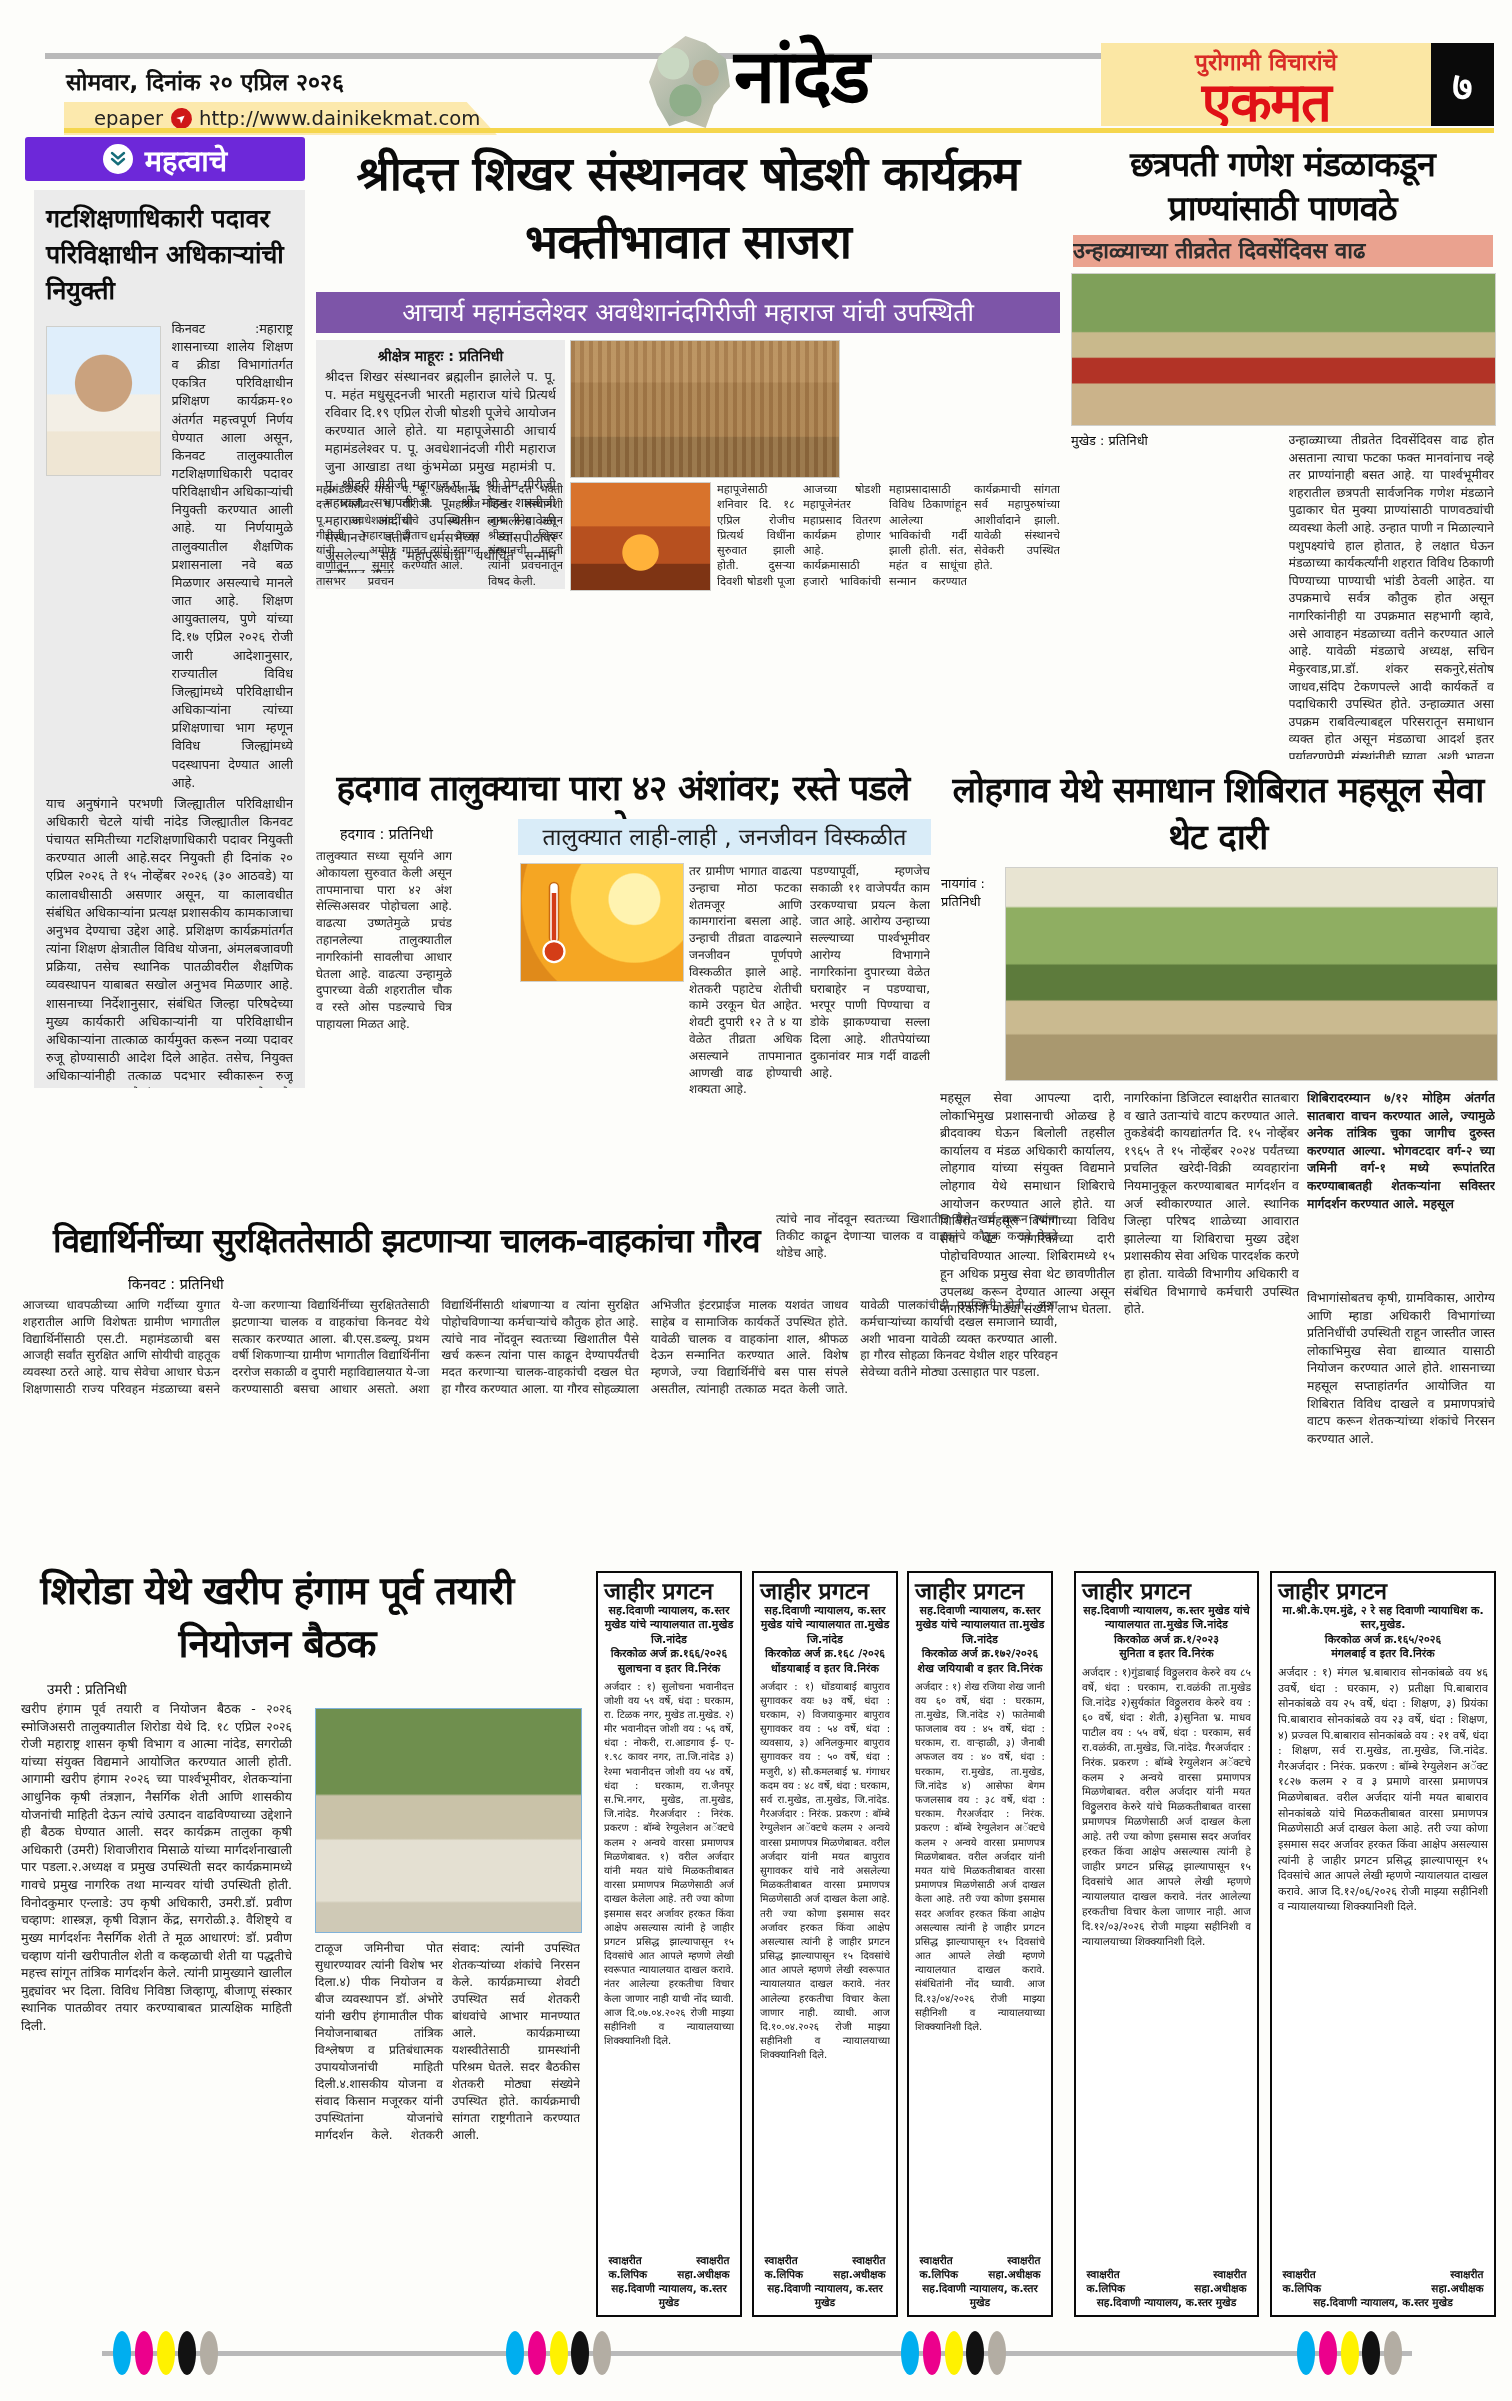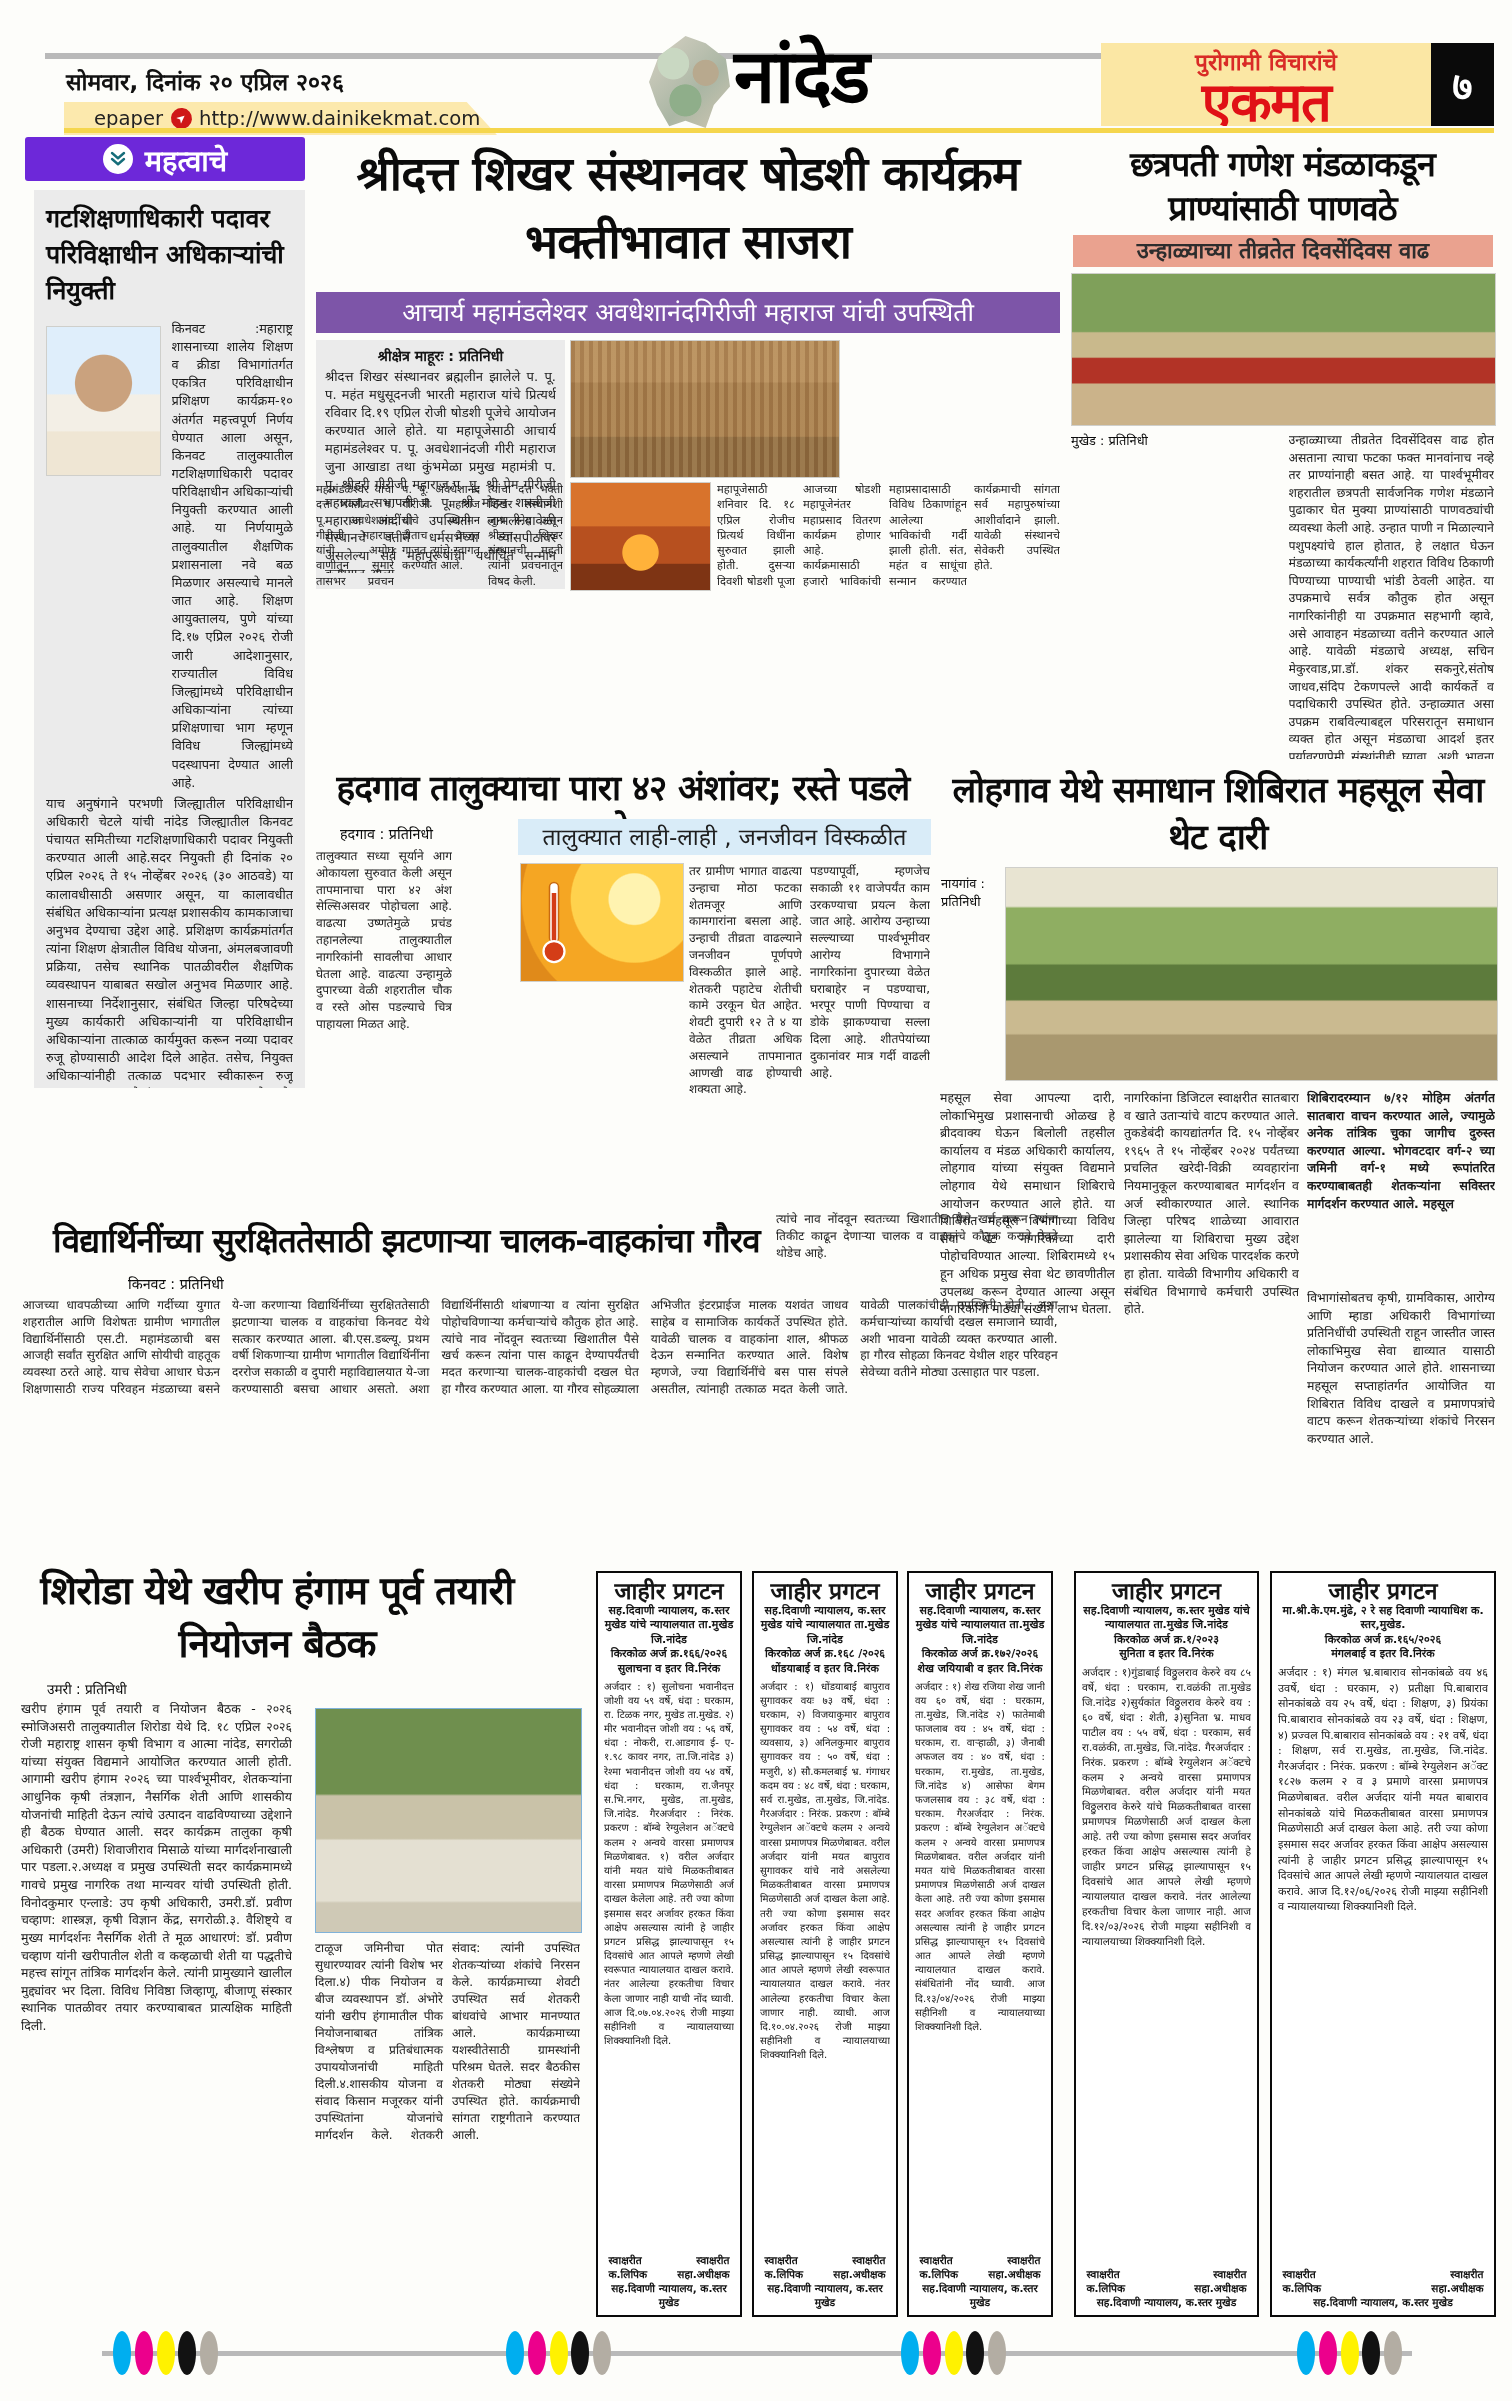--- a/index.html
+++ b/index.html
@@ -6,21 +6,21 @@
   .page{position:relative;width:1512px;height:2401px;background:#fdfdfa;
         font-family:"DejaVu Sans","Liberation Sans",sans-serif;color:#151515;overflow:hidden;}
   .abs{position:absolute;}
   .hl{font-weight:900;color:#0b0b0b;text-align:center;letter-spacing:-0.8px;}
   .bt{text-align:justify;color:#1c1c1c;overflow:hidden;}
   .byl{font-weight:normal;color:#0b0b0b;}
   .strip{color:#fff;font-weight:normal;text-align:center;overflow:hidden;}
   .card{background:#ebebeb;overflow:hidden;}
   .photo{overflow:hidden;border:0.8px solid #cfcfcb;}
   .noticebox{position:absolute;border:2.3px solid #0a0a0a;background:#fff;box-sizing:border-box;padding:4.5px 6px;overflow:hidden;}
-  .ntitle{font-size:23px;font-weight:900;text-align:center;line-height:1.15;}
+  .ntitle{font-size:23px;font-weight:900;text-align:left;line-height:1.15;}
   .ncourt{font-size:11px;font-weight:bold;text-align:center;line-height:1.3;}
   .ncase{font-size:11px;font-weight:bold;text-align:center;line-height:1.35;}
   .nbody{font-size:10px;line-height:1.42;text-align:justify;overflow:hidden;}
   .nsig{position:absolute;left:6px;right:6px;bottom:6px;font-size:10.5px;font-weight:bold;text-align:center;}
   .nsigrow{display:flex;justify-content:space-between;padding:0 4.5px;align-items:flex-end;}
   .dotgroup{display:flex;gap:3.8px;}
   .dot{width:18px;height:44px;border-radius:50%;}
   .minicols2{column-count:2;column-gap:9px;}
 </style>
 </head>
@@ -99,21 +99,21 @@
   <div class="abs bt" style="left:316px;top:482px;width:78px;height:107px;font-size:11.3px;line-height:1.35;">महामंडळेश्वर यांचा दत्त भक्तीवर प. पू. अवधेशानंद गीरीजी महाराज यांनी अमोघ वाणीतून सुमारे तासभर प्रवचन केले.</div>
   <div class="abs bt" style="left:402px;top:482px;width:78px;height:107px;font-size:11.3px;line-height:1.35;">प. पू. अवधेशानंद गीरीजी महाराज यांचे आगमन होताच वाजत गाजत त्यांचे स्वागत करण्यात आले.</div>
   <div class="abs bt" style="left:488px;top:482px;width:75px;height:107px;font-size:11.3px;line-height:1.35;">त्यांचा दत्त भक्ती शिखर संस्थानशी जुना स्नेह असून श्रीदत्त शिखर संस्थानची महती त्यांनी प्रवचनातून विषद केली.</div>
   <div class="abs bt" style="left:717px;top:482px;width:78px;height:107px;font-size:11.3px;line-height:1.35;">महापूजेसाठी शनिवार दि. १८ एप्रिल रोजीच प्रित्यर्थ विधींना सुरुवात झाली होती. दुसऱ्या दिवशी षोडशी पूजा पार पडली.</div>
   <div class="abs bt" style="left:803px;top:482px;width:78px;height:107px;font-size:11.3px;line-height:1.35;">आजच्या षोडशी महापूजेनंतर महाप्रसाद वितरण कार्यक्रम होणार आहे. कार्यक्रमासाठी हजारो भाविकांची उपस्थिती होती.</div>
   <div class="abs bt" style="left:889px;top:482px;width:78px;height:107px;font-size:11.3px;line-height:1.35;">महाप्रसादासाठी विविध ठिकाणांहून आलेल्या भाविकांची गर्दी झाली होती. संत, महंत व साधूंचा सन्मान करण्यात आला.</div>
   <div class="abs bt" style="left:974px;top:482px;width:86px;height:107px;font-size:11.3px;line-height:1.35;">कार्यक्रमाची सांगता सर्व महापुरुषांच्या आशीर्वादाने झाली. यावेळी संस्थानचे सेवेकरी उपस्थित होते.</div>
 
   <div class="abs hl" style="left:1068px;top:142px;width:429px;font-size:34px;line-height:1.3;">छत्रपती गणेश मंडळाकडून प्राण्यांसाठी पाणवठे</div>
 
-  <div class="abs" style="left:1073px;top:235px;width:420px;height:32px;background:#eaa28f;color:#2d2d2d;font-weight:bold;font-size:22px;text-align:center;line-height:32px;overflow:hidden;">उन्हाळ्याच्या तीव्रतेत दिवसेंदिवस वाढ</div>
+  <div class="abs" style="left:1073px;top:235px;width:420px;height:32px;background:#eaa28f;color:#2d2d2d;font-weight:bold;font-size:22px;line-height:32px;overflow:hidden;">उन्हाळ्याच्या तीव्रतेत दिवसेंदिवस वाढ</div>
 
   <div class="abs photo" style="left:1071px;top:273px;width:423px;height:151px;background:
        linear-gradient(180deg,#7fa05a 0 38%, #c9b98c 39% 55%, #b23326 56% 72%, #cbb38a 73%);"></div>
 
   <div class="abs" style="left:1071px;top:431px;width:423px;height:328px;column-count:2;column-gap:12px;overflow:hidden;">
     <span class="byl" style="font-size:12.8px;display:block;">मुखेड : प्रतिनिधी</span>
     <span class="bt" style="font-size:12.4px;line-height:1.42;display:block;">उन्हाळ्याच्या तीव्रतेत दिवसेंदिवस वाढ होत असताना त्याचा फटका फक्त मानवांनाच नव्हे तर प्राण्यांनाही बसत आहे. या पार्श्वभूमीवर शहरातील छत्रपती सार्वजनिक गणेश मंडळाने पुढाकार घेत मुक्या प्राण्यांसाठी पाणवठ्यांची व्यवस्था केली आहे. उन्हात पाणी न मिळाल्याने पशुपक्ष्यांचे हाल होतात, हे लक्षात घेऊन मंडळाच्या कार्यकर्त्यांनी शहरात विविध ठिकाणी पिण्याच्या पाण्याची भांडी ठेवली आहेत. या उपक्रमाचे सर्वत्र कौतुक होत असून नागरिकांनीही या उपक्रमात सहभागी व्हावे, असे आवाहन मंडळाच्या वतीने करण्यात आले आहे. यावेळी मंडळाचे अध्यक्ष, सचिन मेकुरवाड,प्रा.डॉ. शंकर सकनुरे,संतोष जाधव,संदिप टेकणपल्ले आदी कार्यकर्ते व पदाधिकारी उपस्थित होते. उन्हाळ्यात असा उपक्रम राबविल्याबद्दल परिसरातून समाधान व्यक्त होत असून मंडळाचा आदर्श इतर पर्यावरणप्रेमी संस्थांनीही घ्यावा, अशी भावना नागरिकांमधून व्यक्त होत आहे.</span>
   </div>
 
   <div class="abs hl" style="left:315px;top:767px;width:616px;font-size:35px;line-height:1.2;">हदगाव तालुक्याचा पारा ४२ अंशांवर;  रस्ते पडले ओस</div>

